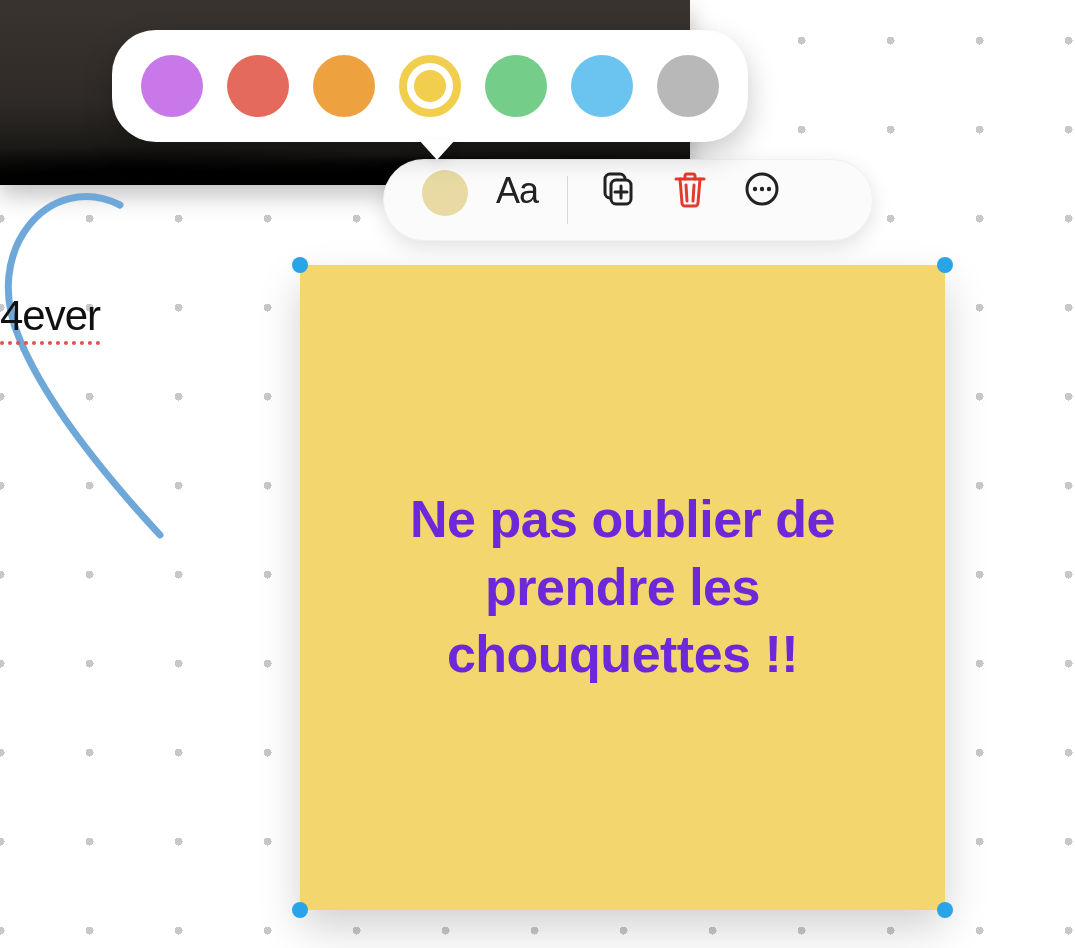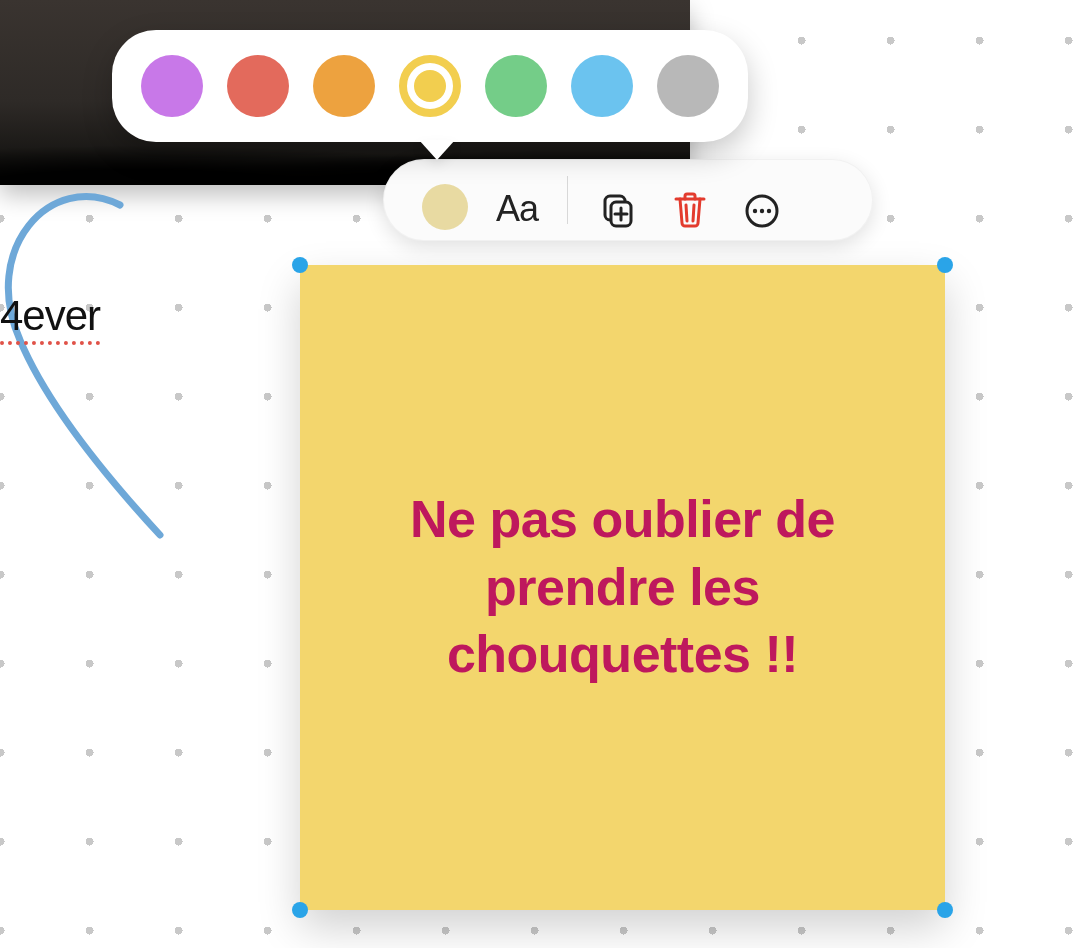--- a/index.html
+++ b/index.html
@@ -81,21 +81,21 @@
     display: flex;
     align-items: center;
     justify-content: center;
     text-align: center;
     padding: 40px;
     box-sizing: border-box;
   }
   .sticky-text {
     font-size: 52px;
     font-weight: 600;
-    color: #be185d;
+    color: #6d28d9;
     line-height: 1.3;
     letter-spacing: -0.5px;
   }
 
   
   .handle {
     position: absolute;
     width: 16px;
     height: 16px;
     background: #2aa4e8;
@@ -119,21 +119,21 @@
     display: flex;
     align-items: center;
     padding: 0 26px;
     box-sizing: border-box;
     gap: 0;
   }
   .tb-btn {
     width: 72px;
     height: 60px;
     display: flex;
-    align-items: flex-end;
+    align-items: flex-start;
     justify-content: center;
     cursor: pointer;
     position: relative;
   }
   .color-chip {
     width: 46px;
     height: 46px;
     border-radius: 50%;
     background: #e8daa2;
   }

